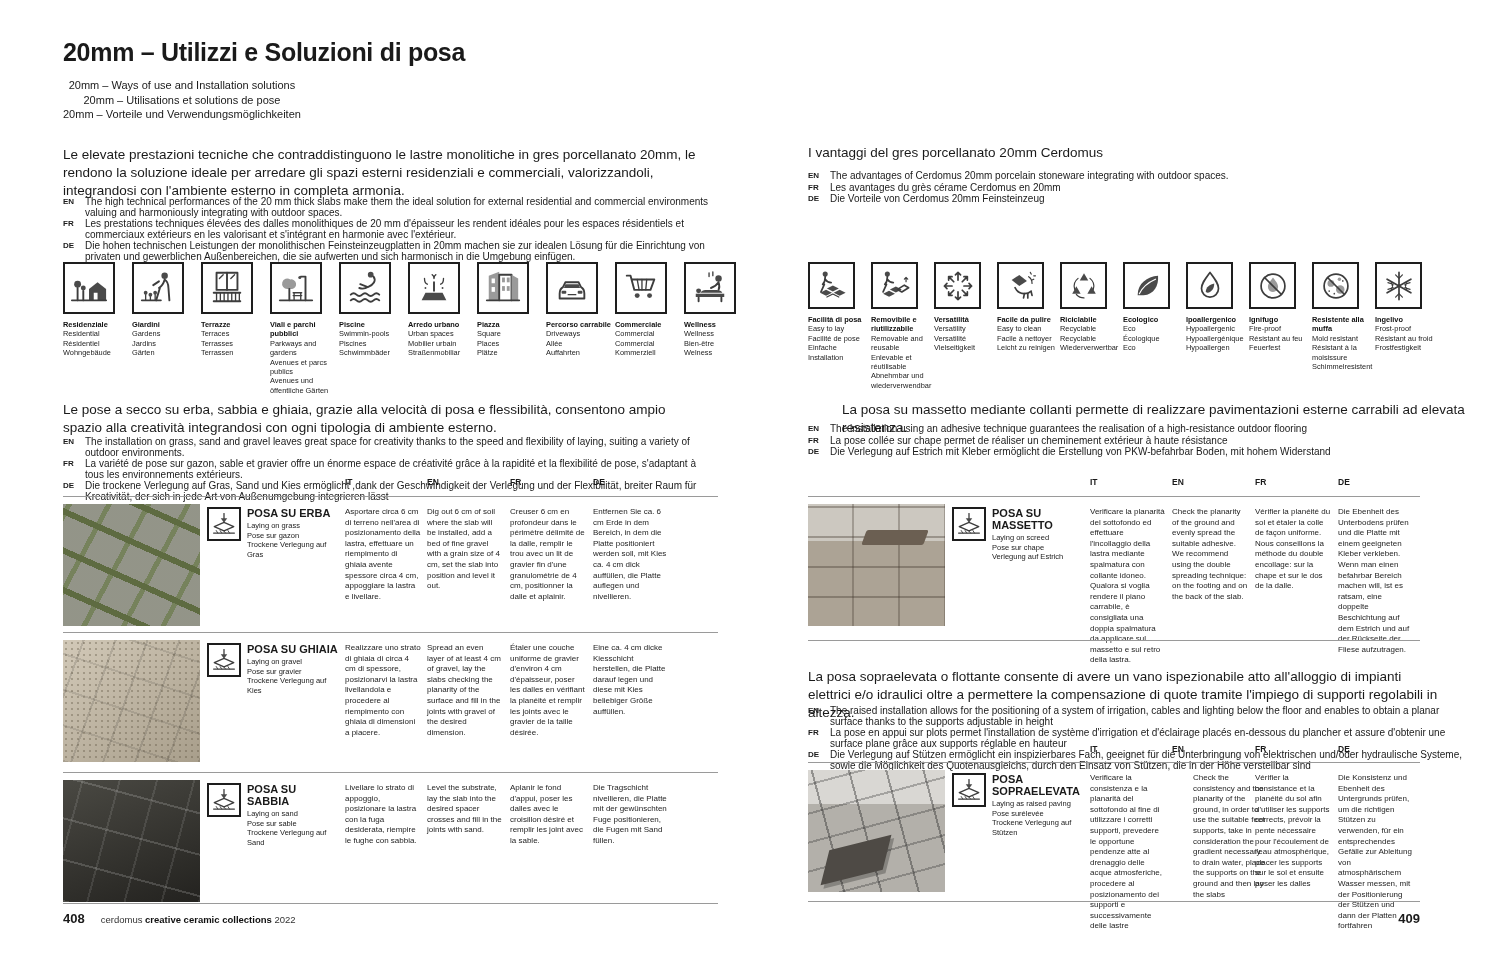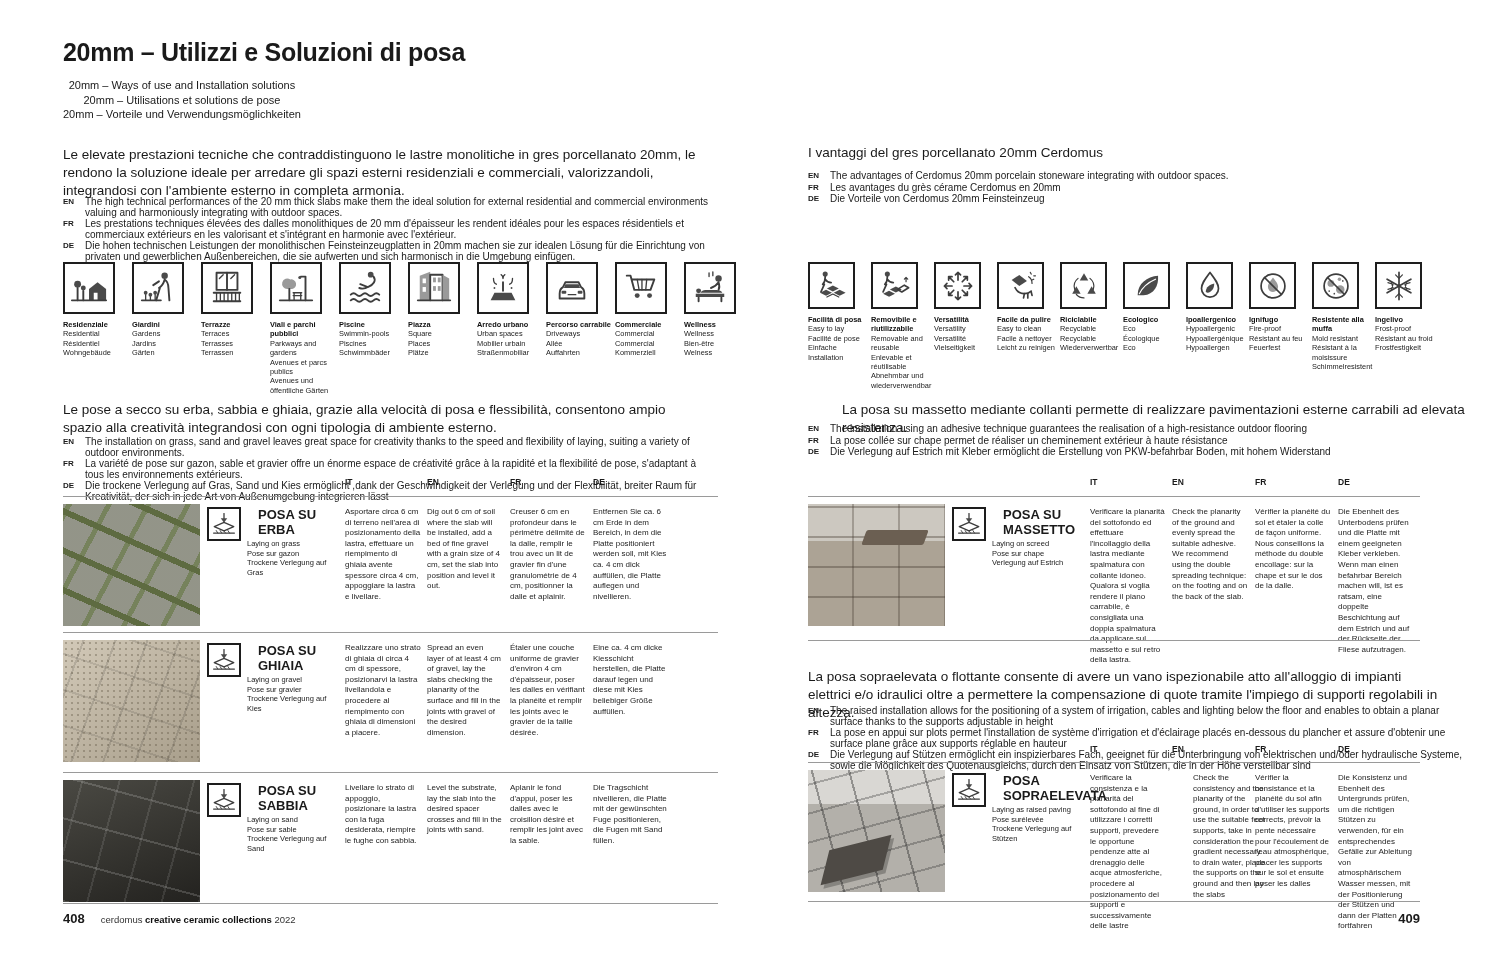--- a/index.html
+++ b/index.html
@@ -57,21 +57,21 @@
   .photo-posa-sopraelevata{background-image:
       repeating-linear-gradient(75deg,transparent 0 34px,rgba(40,40,40,.40) 34px 36px),
       repeating-linear-gradient(-15deg,transparent 0 26px,rgba(40,40,40,.30) 26px 28px),
       linear-gradient(#d9d7d3 0 34px,#b3b0aa 34px);}
   .photo-posa-sopraelevata::after{content:"";position:absolute;left:16px;bottom:16px;width:64px;height:32px;
       background:#4e4a45;transform:rotate(-14deg) skewX(-28deg);box-shadow:4px 4px 0 rgba(0,0,0,.25);}
   .lay-box{position:absolute;left:144px;top:3px;width:34px;height:34px;border:2px solid #1d1d1d;
       box-sizing:border-box;display:flex;align-items:center;justify-content:center;background:#fff;}
   .lay-box svg{width:26px;height:26px;}
   .row-title{position:absolute;left:184px;top:3px;width:92px;}
-  .rt-main{font-size:13px;font-weight:700;margin-bottom:2px;margin-left:11px;}
+  .rt-main{font-size:11px;font-weight:700;margin-bottom:2px;}
   .rt-sub{font-size:7.5px;line-height:9.6px;color:#222;}
   .cc{position:absolute;top:3px;width:76px;font-size:8px;line-height:10.6px;color:#1d1d1d;}
   .footer-left{position:absolute;display:flex;align-items:baseline;}
   .f-page{font-size:13px;font-weight:700;}
   .f-brand{font-size:9.5px;margin-left:16px;color:#333;}
   .f-brand b{color:#111;}
   .footer-right{position:absolute;text-align:right;font-size:13px;font-weight:700;}
 </style>
 </head>
 <body>
@@ -189,54 +189,54 @@
         <div class="icon-labels">
           <div class="b">Piscine</div>
           <div>Swimmin-pools</div>
           <div>Piscines</div>
           <div>Schwimmbäder</div>
         </div>
       </div>
       <div class="icon-cell">
         <div class="icon-box">
           <svg viewBox="0 0 40 40">
+            <path class="f" d="M11 25h18l4 8H7z"></path>
+            <path class="s" d="M20 23v-9"></path>
+            <path class="s1" d="M20 10c0-3 2-4 2-4M20 10c0-3-2-4-2-4M13 16c-3-1-3-6-3-6M27 16c3-1 3-6 3-6"></path>
+            <circle class="f" cx="11" cy="20" r="1"></circle>
+            <circle class="f" cx="29" cy="20" r="1"></circle>
+          </svg>
+        </div>
+        <div class="icon-labels">
+          <div class="b">Arredo urbano</div>
+          <div>Urban spaces</div>
+          <div>Mobilier urbain</div>
+          <div>Straßenmobiliar</div>
+        </div>
+      </div>
+      <div class="icon-cell">
+        <div class="icon-box">
+          <svg viewBox="0 0 40 40">
             <path class="g" d="M5 7l11-4v30H5z"></path>
             <rect class="w" x="8" y="10" width="3.5" height="5"></rect>
             <rect class="w" x="8" y="19" width="3.5" height="5"></rect>
             <path class="s" d="M16 33V6h13v27"></path>
             <rect class="g" x="19" y="9" width="3" height="5"></rect>
             <rect class="g" x="24" y="9" width="3" height="5"></rect>
             <rect class="g" x="19" y="18" width="3" height="5"></rect>
             <rect class="g" x="24" y="18" width="3" height="5"></rect>
             <path class="g" d="M29 6l7 4v23h-7z"></path>
             <path class="s" d="M3 33h34"></path>
           </svg>
         </div>
         <div class="icon-labels">
           <div class="b">Piazza</div>
           <div>Square</div>
           <div>Places</div>
           <div>Plätze</div>
-        </div>
-      </div>
-      <div class="icon-cell">
-        <div class="icon-box">
-          <svg viewBox="0 0 40 40">
-            <path class="f" d="M11 25h18l4 8H7z"></path>
-            <path class="s" d="M20 23v-9"></path>
-            <path class="s1" d="M20 10c0-3 2-4 2-4M20 10c0-3-2-4-2-4M13 16c-3-1-3-6-3-6M27 16c3-1 3-6 3-6"></path>
-            <circle class="f" cx="11" cy="20" r="1"></circle>
-            <circle class="f" cx="29" cy="20" r="1"></circle>
-          </svg>
-        </div>
-        <div class="icon-labels">
-          <div class="b">Arredo urbano</div>
-          <div>Urban spaces</div>
-          <div>Mobilier urbain</div>
-          <div>Straßenmobiliar</div>
         </div>
       </div>
       <div class="icon-cell">
         <div class="icon-box">
           <svg viewBox="0 0 40 40">
             <path class="s" d="M7 31v-5c0-3 1.5-6 3.5-7l2.5-5h14l2.5 5c2 1 3.5 4 3.5 7v5z"></path>
             <path class="f" d="M13 16l-1.5 4h17L27 16z"></path>
             <rect class="f" x="9" y="23" width="5" height="3" rx="1"></rect>
             <rect class="f" x="26" y="23" width="5" height="3" rx="1"></rect>
             <path class="s1" d="M16 27h8"></path>

